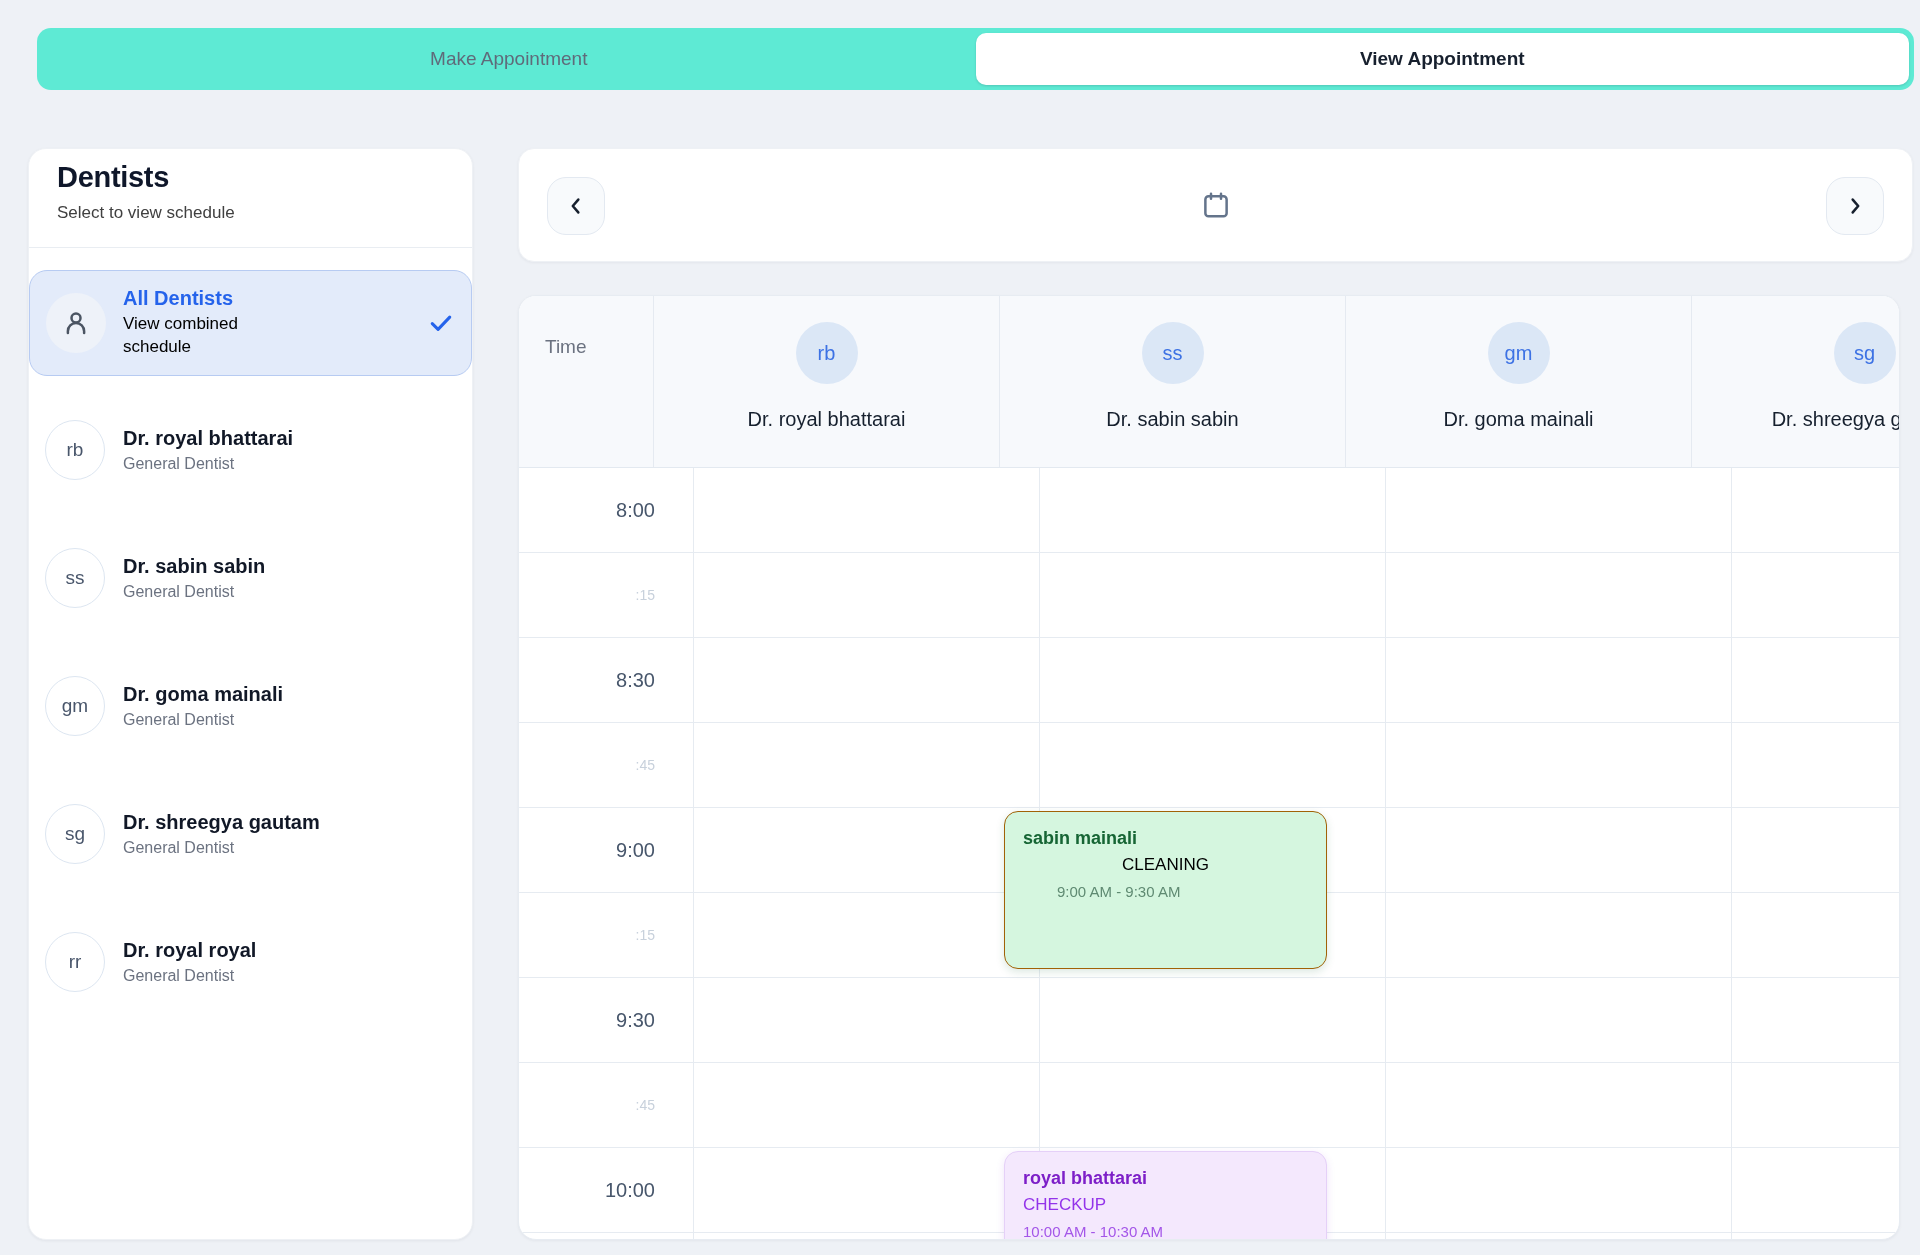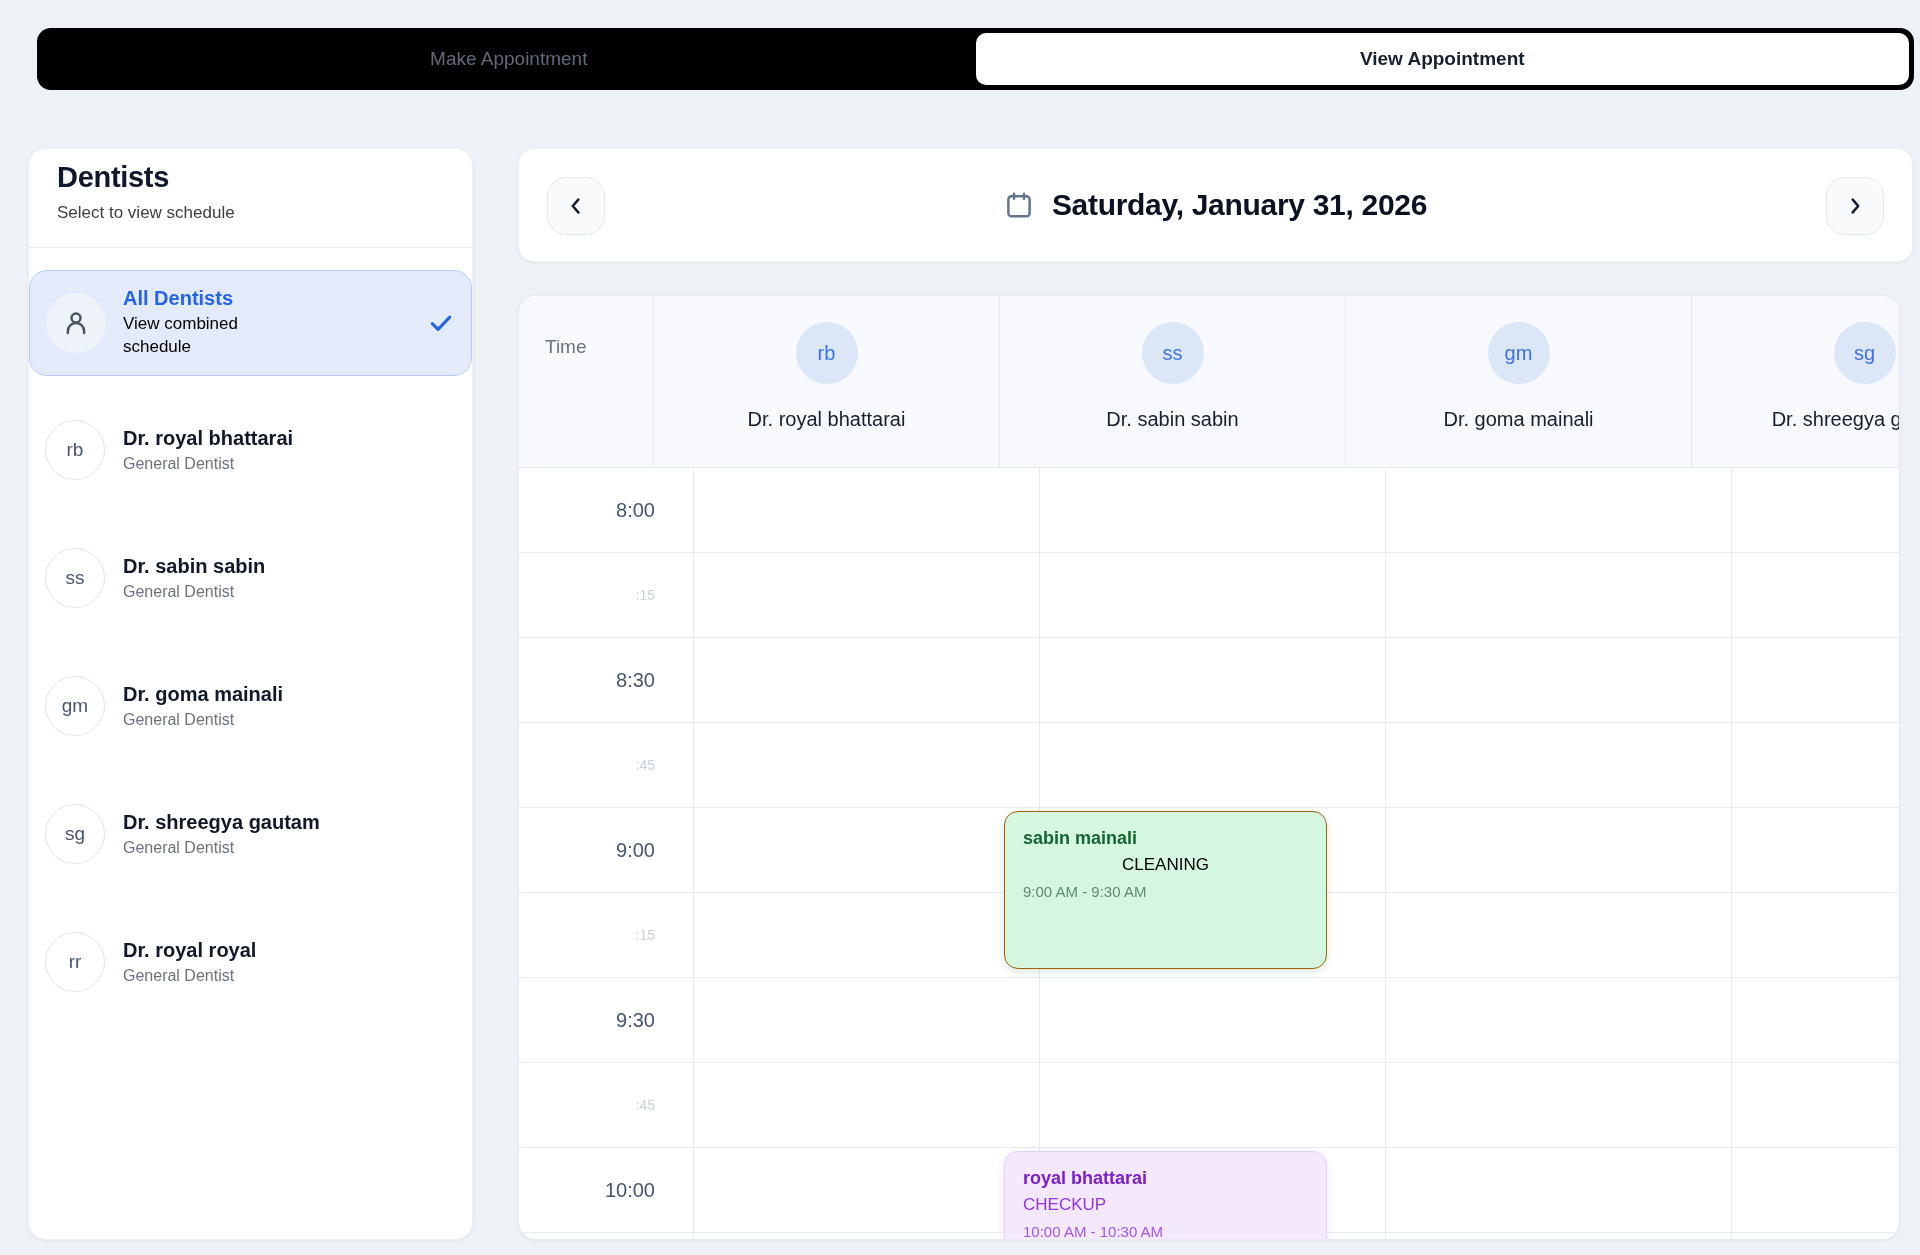--- a/index.html
+++ b/index.html
@@ -7,21 +7,21 @@
   body {
     font-family:"Liberation Sans","DejaVu Sans",sans-serif;
     background:#eef1f6;
     color:#111827;
     position:relative;
   }
 
   
   .tabs {
     position:absolute; left:37px; top:28px; width:1877px; height:62px;
-    background:#000000; border-radius:14px;
+    background:#5eead4; border-radius:14px;
     display:flex; padding:5px;
   }
   .tab {
     flex:1; display:flex; align-items:center; justify-content:center;
     font-size:19px; color:#5f6b7a; font-weight:500;
     border-radius:10px; cursor:pointer;
   }
   .tab.active {
     background:#ffffff; color:#17202e; font-weight:600;
     box-shadow:0 1px 3px rgba(16,24,40,.10), 0 1px 2px rgba(16,24,40,.06);
@@ -128,21 +128,21 @@
   .appt {
     position:absolute; width:323px; border-radius:14px;
     padding:15px 18px; z-index:3;
   }
   .appt--green {
     background:#d5f6df; border:1px solid #a16207;
     box-shadow:0 3px 8px rgba(22,101,52,.15);
   }
   .appt--green .appt-patient { color:#166534; }
   .appt--green .appt-type { color:#000000;text-align:center; }
-  .appt--green .appt-time { color:#5f8a72; }
+  .appt--green .appt-time { color:#5f8a72;margin-left:34px; }
   .appt--purple {
     background:#f4e8fd; border:1px solid #e5d0f8;
     box-shadow:0 3px 8px rgba(126,34,206,.12);
   }
   .appt--purple .appt-patient { color:#7d1fc8; }
   .appt--purple .appt-type { color:#9333ea; }
   .appt--purple .appt-time { color:#a356e8; }
   .appt-patient { font-size:18px; font-weight:700; line-height:1.3; }
   .appt-type { font-size:17px; margin-top:4px; line-height:1.3; }
   .appt-time { font-size:15px; margin-top:7px; }
@@ -238,21 +238,20 @@
     </span>
   </div>
   <div class="date-center">
     <span>
       <svg width="30" height="30" viewBox="0 0 24 24" fill="none" stroke="#64748b" stroke-width="2" stroke-linecap="round" stroke-linejoin="round">
         <rect x="3.5" y="5" width="17" height="16" rx="2.5"></rect>
         <line x1="8" y1="3" x2="8" y2="7"></line>
         <line x1="16" y1="3" x2="16" y2="7"></line>
       </svg>
     </span>
-    <span class="date-label">Saturday, January 31, 2026</span>
   </div>
   <div class="nav-btn next">
     <span>
       <svg width="22" height="22" viewBox="0 0 24 24" fill="none" stroke="#17202e" stroke-width="2.8" stroke-linecap="round" stroke-linejoin="round">
         <polyline points="9.5 5 15.5 12 9.5 19"></polyline>
       </svg>
     </span>
   </div>
 </div>
 

